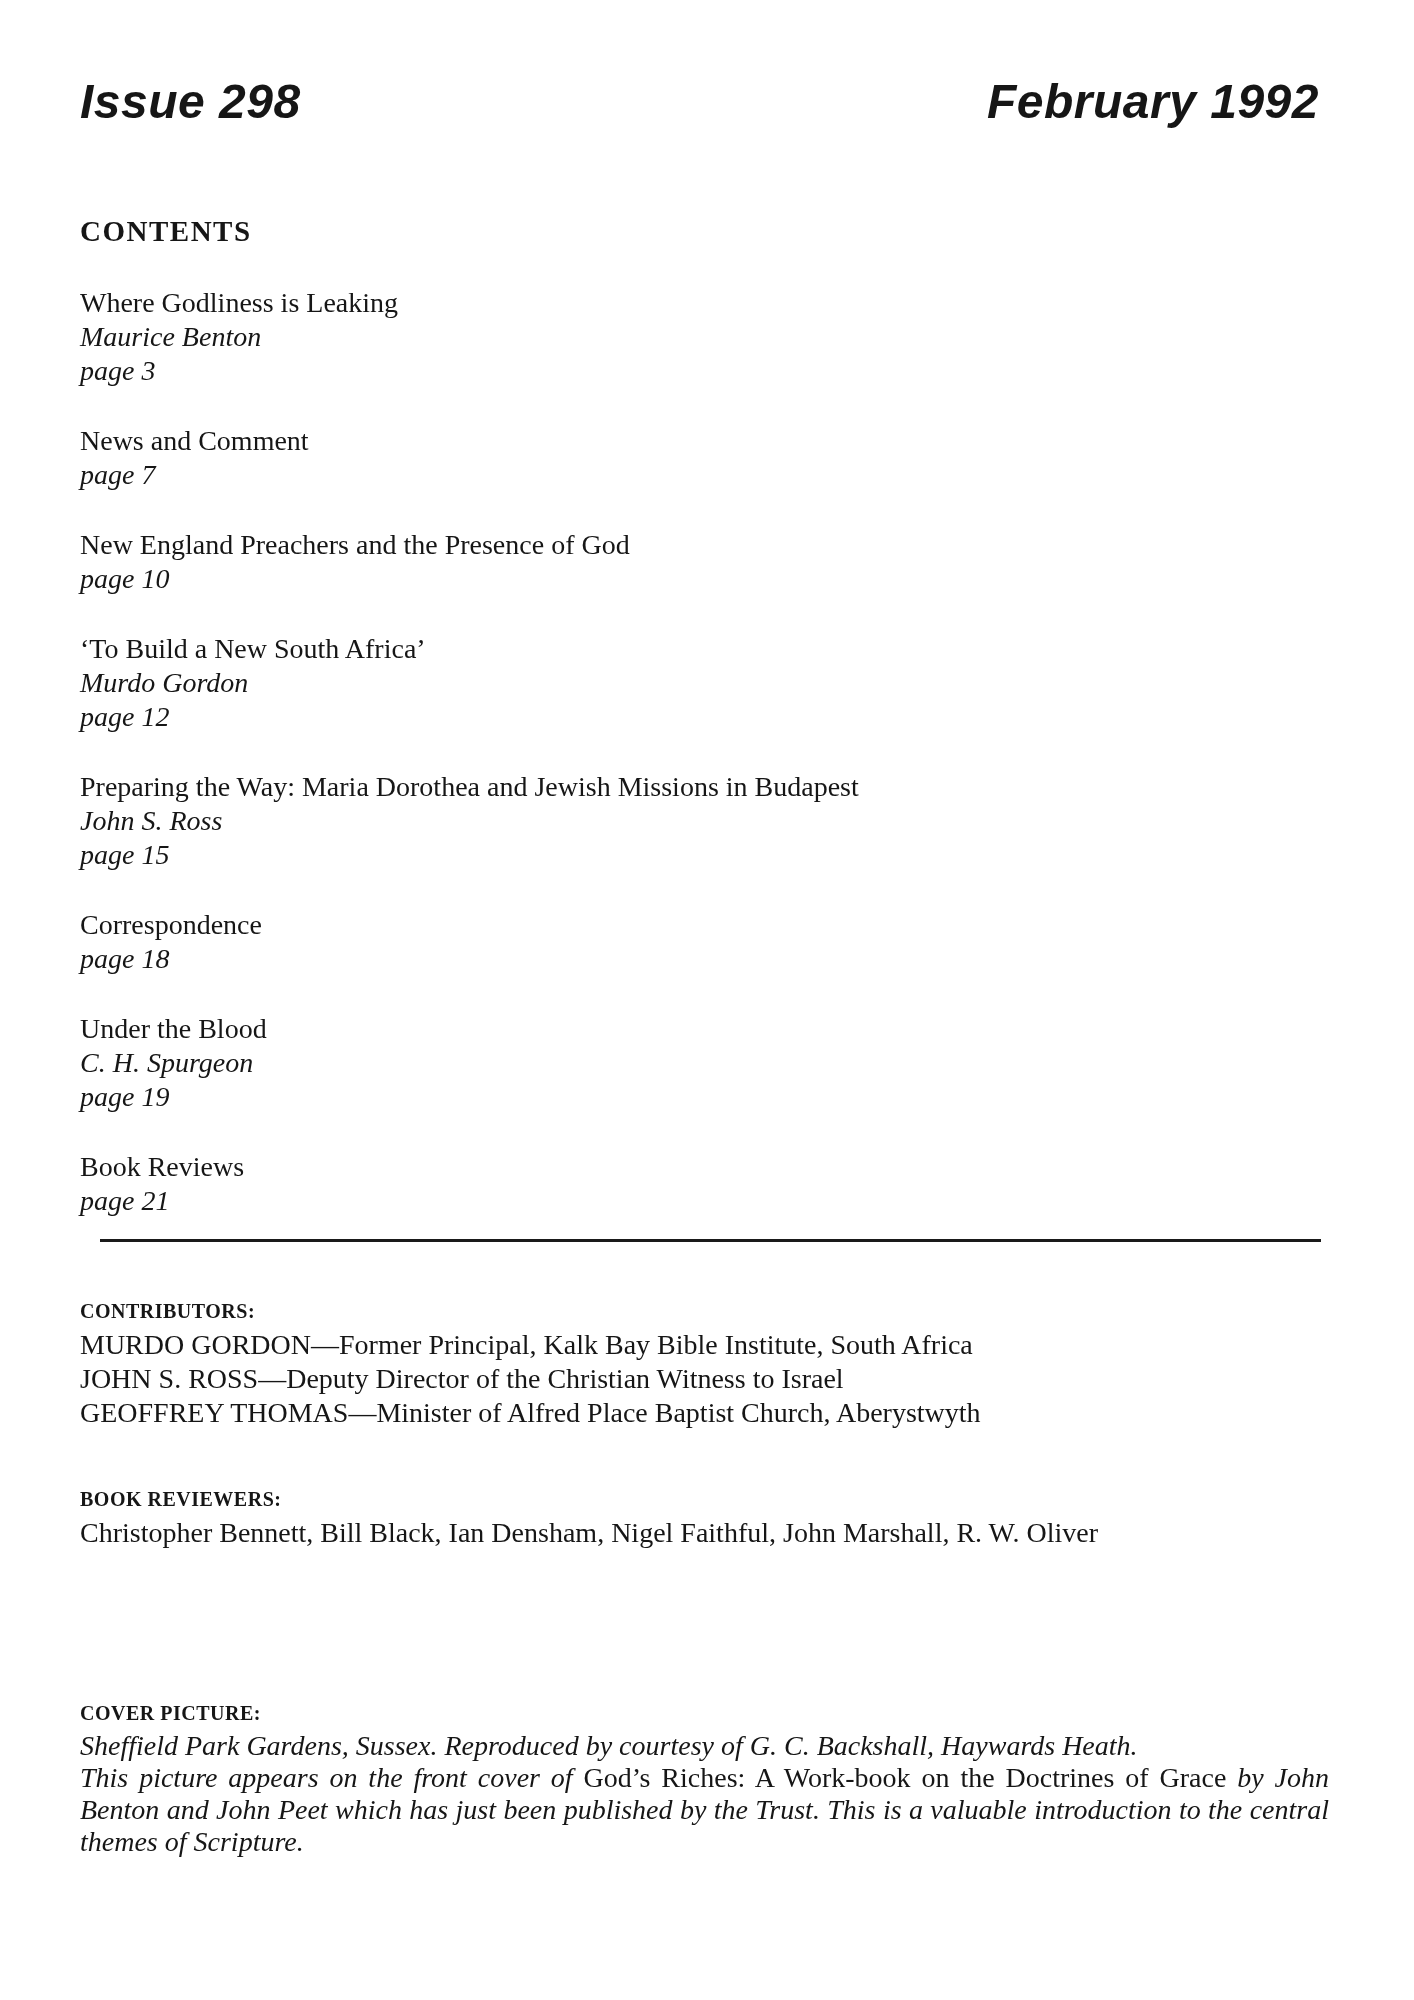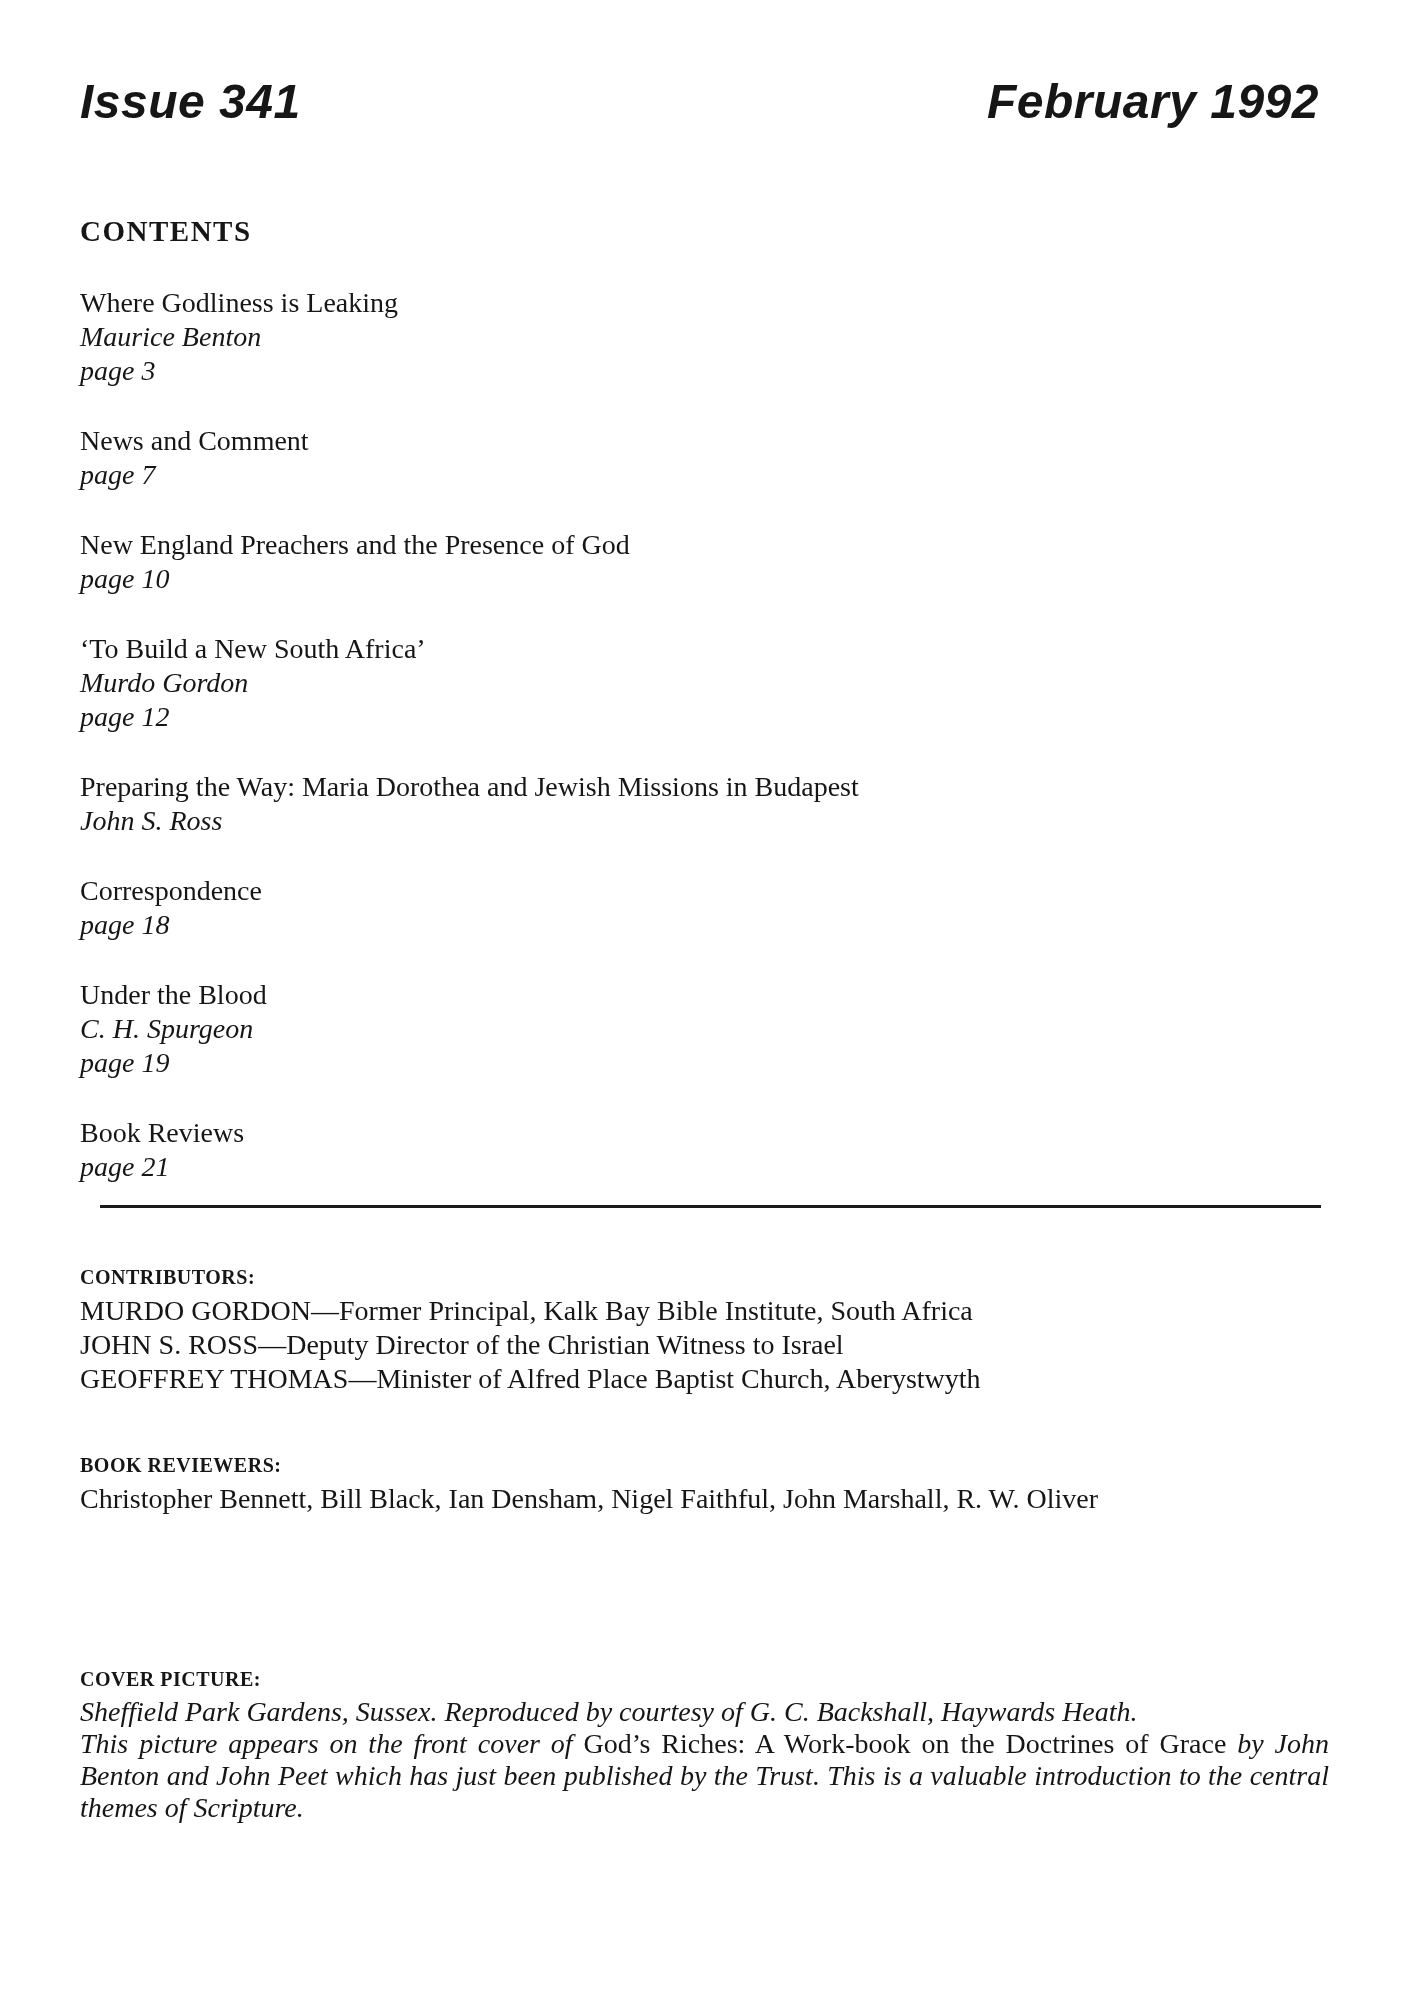--- a/index.html
+++ b/index.html
@@ -81,21 +81,21 @@
     margin-right: -10px;
   }
   .roman { font-style: normal; }
 </style>
 </head>
 <body>
 
 <div class="page">
 
   <div class="header-row">
-    <div class="masthead">Issue 341</div>
+    <div class="masthead">Issue 298</div>
     <div class="masthead">February 1992</div>
   </div>
 
   <div class="contents-title">CONTENTS</div>
 
   <div>
     <div class="toc-entry">
       <div class="toc-line toc-title">Where Godliness is Leaking</div>
       <div class="toc-line toc-author">Maurice Benton</div>
       <div class="toc-line toc-page">page 3</div>
@@ -110,20 +110,21 @@
       <div class="toc-line toc-page">page 10</div>
     </div>
     <div class="toc-entry">
       <div class="toc-line toc-title">‘To Build a New South Africa’</div>
       <div class="toc-line toc-author">Murdo Gordon</div>
       <div class="toc-line toc-page">page 12</div>
     </div>
     <div class="toc-entry">
       <div class="toc-line toc-title">Preparing the Way: Maria Dorothea and Jewish Missions in Budapest</div>
       <div class="toc-line toc-author">John S. Ross</div>
+      <div class="toc-line toc-page">page 15</div>
     </div>
     <div class="toc-entry">
       <div class="toc-line toc-title">Correspondence</div>
       <div class="toc-line toc-author"></div>
       <div class="toc-line toc-page">page 18</div>
     </div>
     <div class="toc-entry">
       <div class="toc-line toc-title">Under the Blood</div>
       <div class="toc-line toc-author">C. H. Spurgeon</div>
       <div class="toc-line toc-page">page 19</div>

